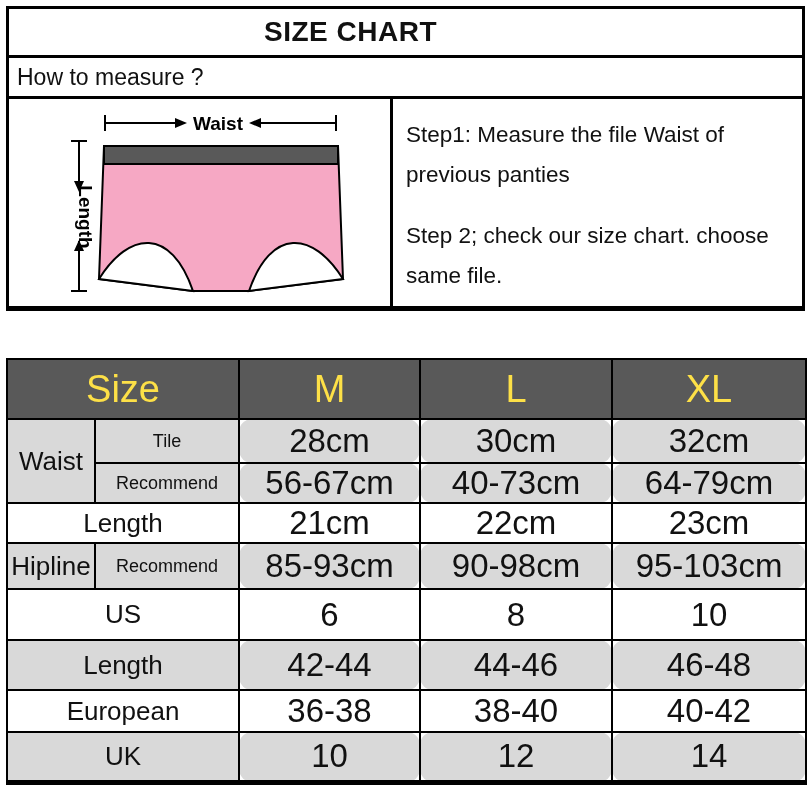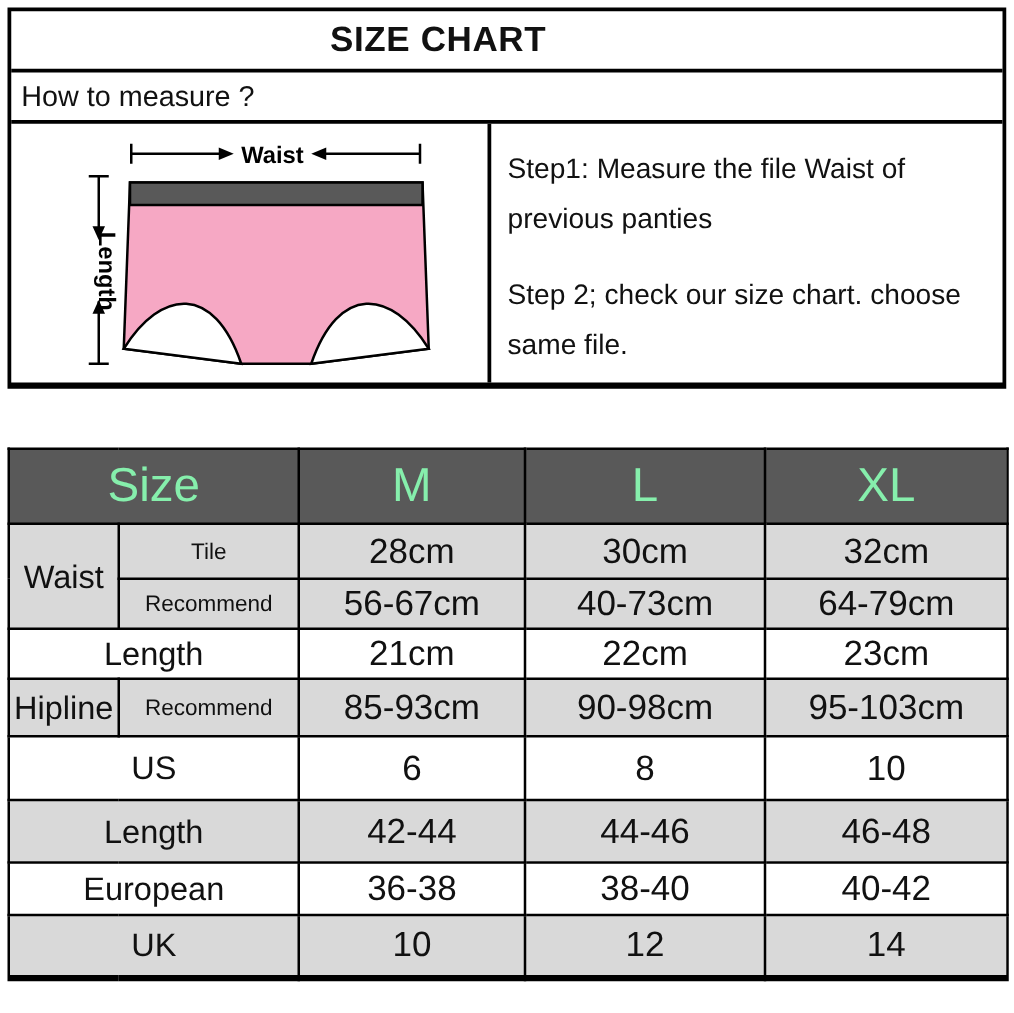--- a/index.html
+++ b/index.html
@@ -27,24 +27,24 @@
   
   table.size-table {
     width:799px; border-collapse:collapse; table-layout:fixed;
     border:2px solid #000; border-bottom:5px solid #000;
   }
   table.size-table th, table.size-table td {
     border:2px solid #000; text-align:center; vertical-align:middle;
     overflow:hidden; white-space:nowrap;
   }
   tr.head { height:60px; }
-  tr.head th { background:#595959; color:#86efac; font-size:38px; font-weight:normal; }
+  tr.head th { background:#595959; color:#fde047; font-size:38px; font-weight:normal; }
   td.lbl { font-size:26px; background:inherit; }
   td.sublbl { font-size:18px; }
-  td.val { font-size:28px; }
+  td.val { font-size:33px;border-radius:13px; }
   tr.shaded td { background:#d9d9d9; }
   tr.plain td { background:#ffffff; }
   tr.r0 { height:44px; } tr.r1 { height:40px; } tr.r2 { height:40px; } tr.r3 { height:46px; }
   tr.r4 { height:51px; } tr.r5 { height:50px; } tr.r6 { height:42px; } tr.r7 { height:50px; }
 </style>
 </head>
 <body>
 
 <div class="sheet">
 

